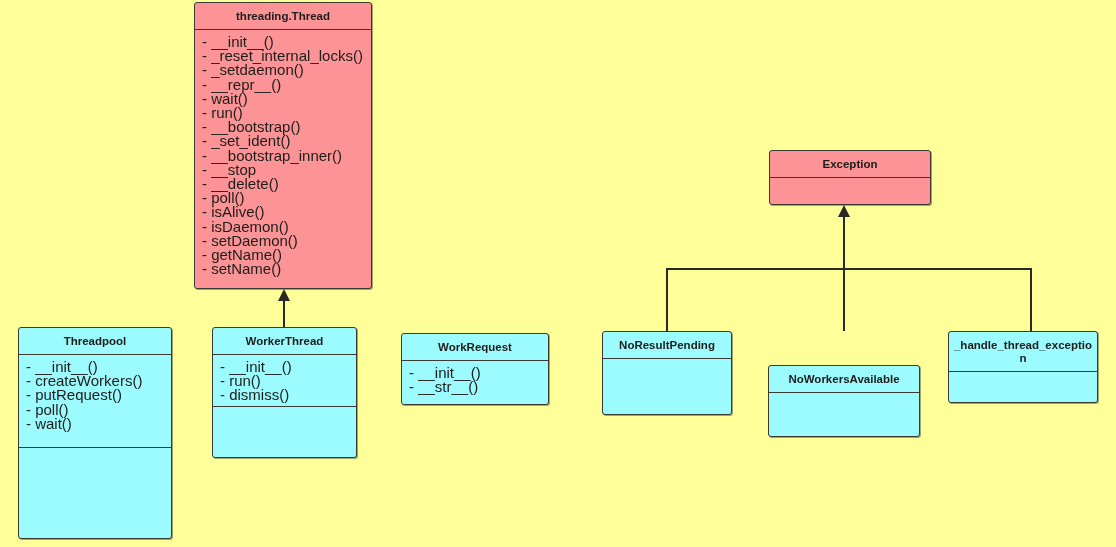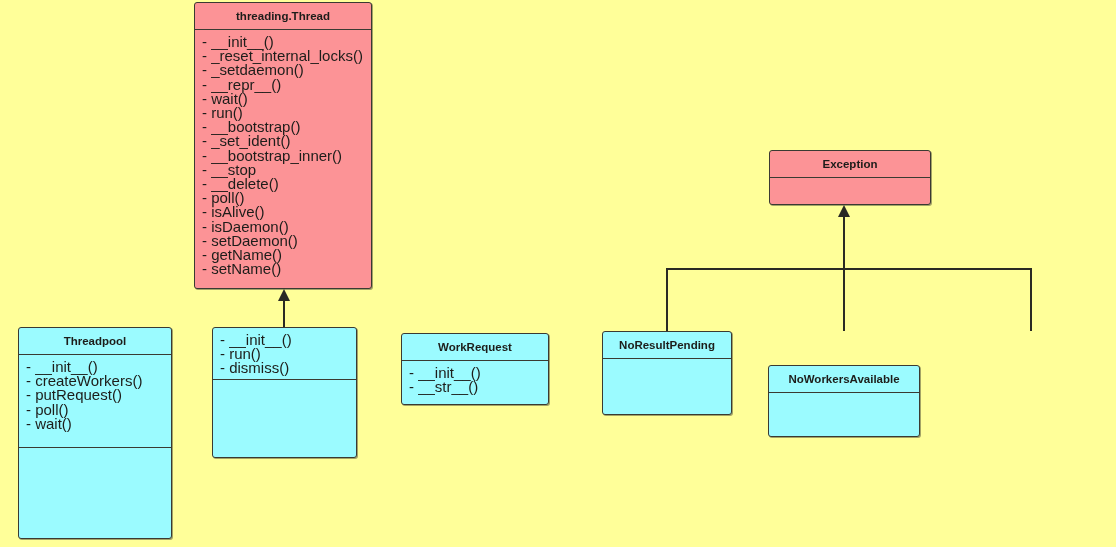--- a/index.html
+++ b/index.html
@@ -110,20 +110,21 @@
       <div class="member">- __init__()</div>
       <div class="member">- createWorkers()</div>
       <div class="member">- putRequest()</div>
       <div class="member">- poll()</div>
       <div class="member">- wait()</div>
     </div>
     <div class="uml-compartment empty"></div>
   </div>
 
   <div class="uml-class cyan" style="left:212px; top:327px; width:145px; height:131px;">
+    <div class="uml-title">WorkerThread</div>
     <div class="uml-compartment" style="height:52px;">
       <div class="member">- __init__()</div>
       <div class="member">- run()</div>
       <div class="member">- dismiss()</div>
     </div>
     <div class="uml-compartment empty"></div>
   </div>
 
   <div class="uml-class cyan" style="left:401px; top:333px; width:148px; height:72px;">
     <div class="uml-title">WorkRequest</div>
@@ -141,20 +142,24 @@
   <div class="uml-class cyan" style="left:602px; top:331px; width:130px; height:84px;">
     <div class="uml-title">NoResultPending</div>
     <div class="uml-compartment empty"></div>
   </div>
 
   <div class="uml-class cyan" style="left:768px; top:331px; width:152px; height:72px;margin-top:34px;">
     <div class="uml-title">NoWorkersAvailable</div>
     <div class="uml-compartment empty"></div>
   </div>
 
+  <div class="uml-class cyan" style="left:948px; top:331px; width:150px; height:72px;">
+    <div class="uml-title">_handle_thread_exception</div>
+    <div class="uml-compartment empty"></div>
+  </div>
 
   <div class="edge-v" style="left:283px; top:300px; height:27px;"></div>
   <div class="arrowhead" style="left:278px; top:289px;"></div>
 
   <div class="edge-v" style="left:843px; top:217px; height:114px;"></div>
   <div class="arrowhead" style="left:838px; top:205px;"></div>
 
   <div class="edge-h" style="left:666px; top:268px; width:366px;"></div>
 
   <div class="edge-v" style="left:666px; top:268px; height:63px;"></div>

